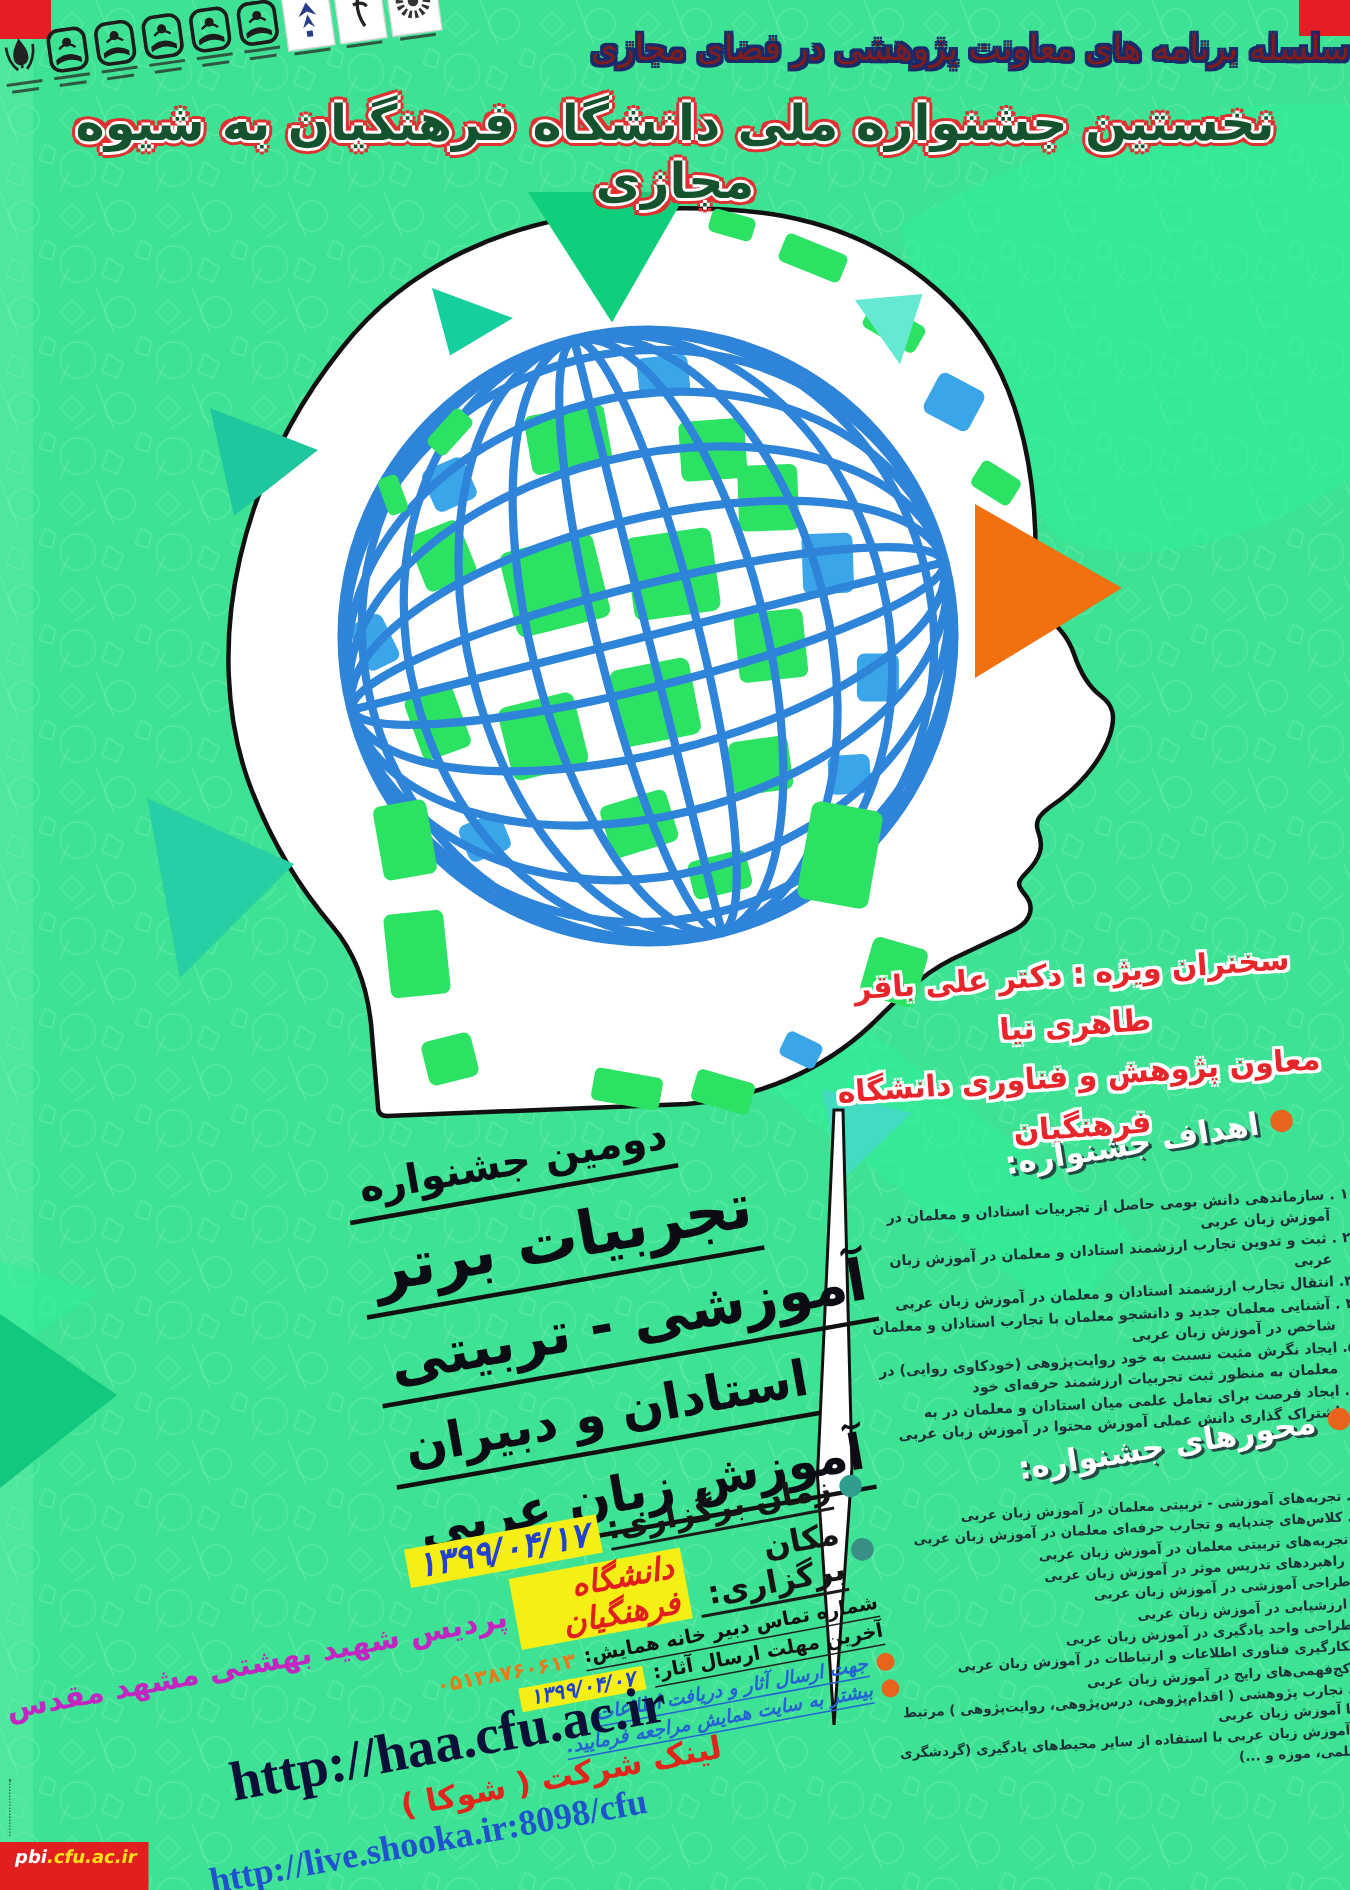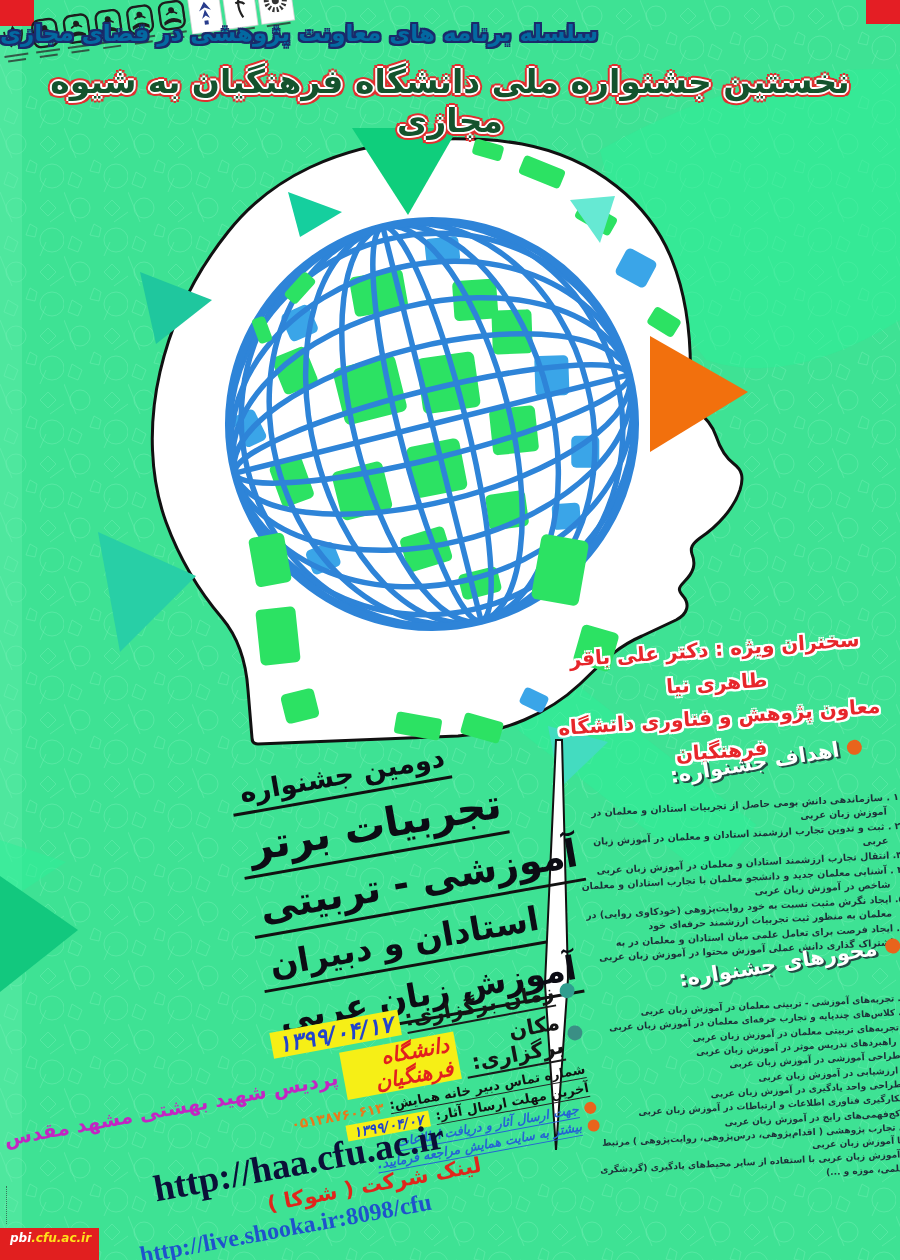--- a/index.html
+++ b/index.html
@@ -2,21 +2,21 @@
 <html lang="fa"><head>
 <meta charset="utf-8">
 <style>
   html,body{margin:0;padding:0;background:#222;}
   .poster{position:relative;width:900px;height:1260px;overflow:hidden;background:#3ee294;
           font-family:"DejaVu Sans",sans-serif;}
   .art{position:absolute;inset:0;z-index:0;}
   .txt{position:absolute;z-index:2;}
 
   
-  .hdr-sub{top:20px;left:0;width:100%;text-align:left;font-size:23px;font-weight:bold;color:#0369a1;
+  .hdr-sub{top:20px;left:0;width:100%;text-align:right;font-size:23px;font-weight:normal;color:#7f1d1d;
     text-shadow:-2px 0 0 #1b2a6b,2px 0 0 #1b2a6b,0 -2px 0 #1b2a6b,0 2px 0 #1b2a6b,
                 -2px -2px 0 #1b2a6b,2px 2px 0 #1b2a6b,-2px 2px 0 #1b2a6b,2px -2px 0 #1b2a6b;}
   .hdr-title{top:62px;left:0;width:100%;text-align:center;font-size:33px;font-weight:bold;color:#14532d;
     text-shadow:-2px 0 0 #fff,2px 0 0 #fff,0 -2px 0 #fff,0 2px 0 #fff,
                 -3px -3px 0 #e03030,3px 3px 0 #e03030,-3px 3px 0 #e03030,3px -3px 0 #e03030,
                 0 4px 0 #e03030,0 -4px 0 #e03030,4px 0 0 #e03030,-4px 0 0 #e03030;}
 
   
   .speaker{left:536px;top:632px;width:364px;transform:rotate(-4deg);text-align:center;
     font-size:20px;font-weight:bold;color:#e7262b;line-height:1.7;

